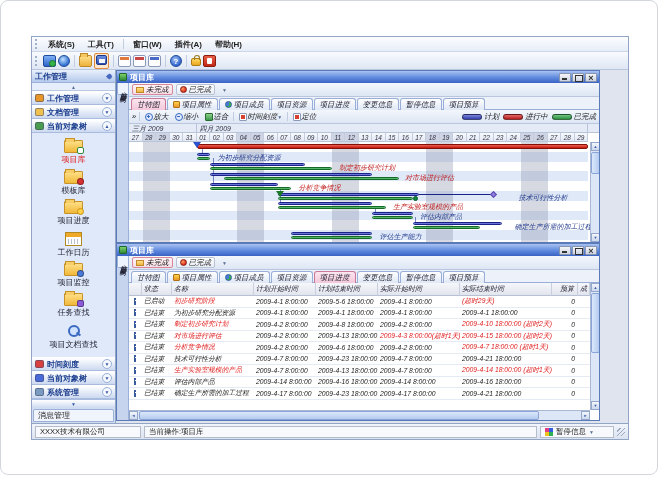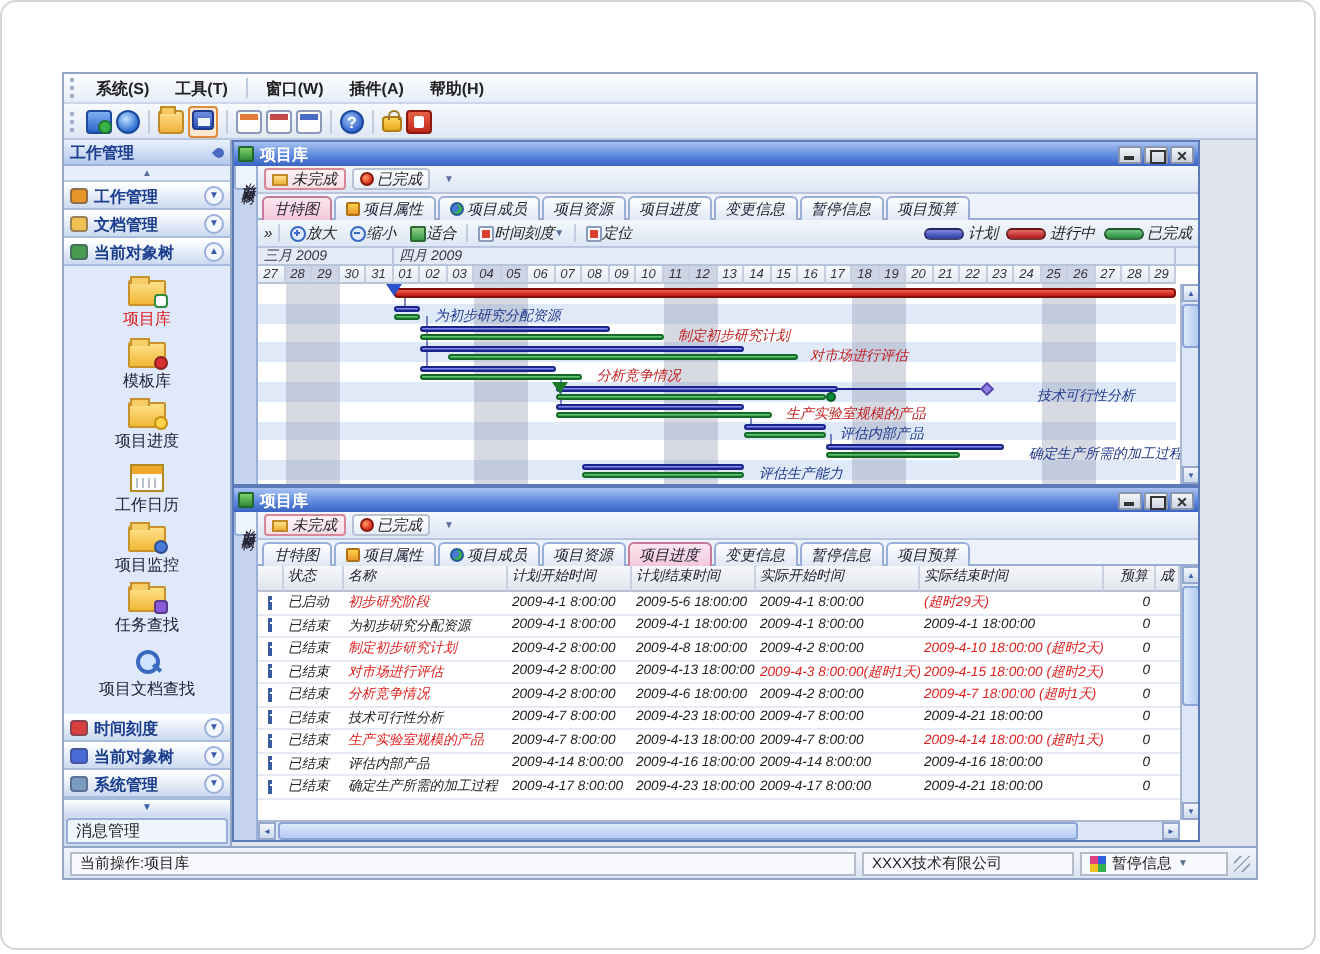--- a/index.html
+++ b/index.html
@@ -644,22 +644,22 @@
               </div>
             </div>
           </div>
         </div>
       </div>
 
     </div>
   </div>
 
   <div class="statusbar">
+    <div class="sfield f-company">XXXX技术有限公司</div>
     <div class="sfield f-op">当前操作:项目库</div>
-    <div class="sfield f-company">XXXX技术有限公司</div>
     <div class="sfield f-style">
       <span class="style-icon">
             <i></i>
             <i></i>
             <i></i>
             <i></i>
           </span>
       <span>暂停信息</span>
       <span class="carettxt">▼</span>
     </div>

